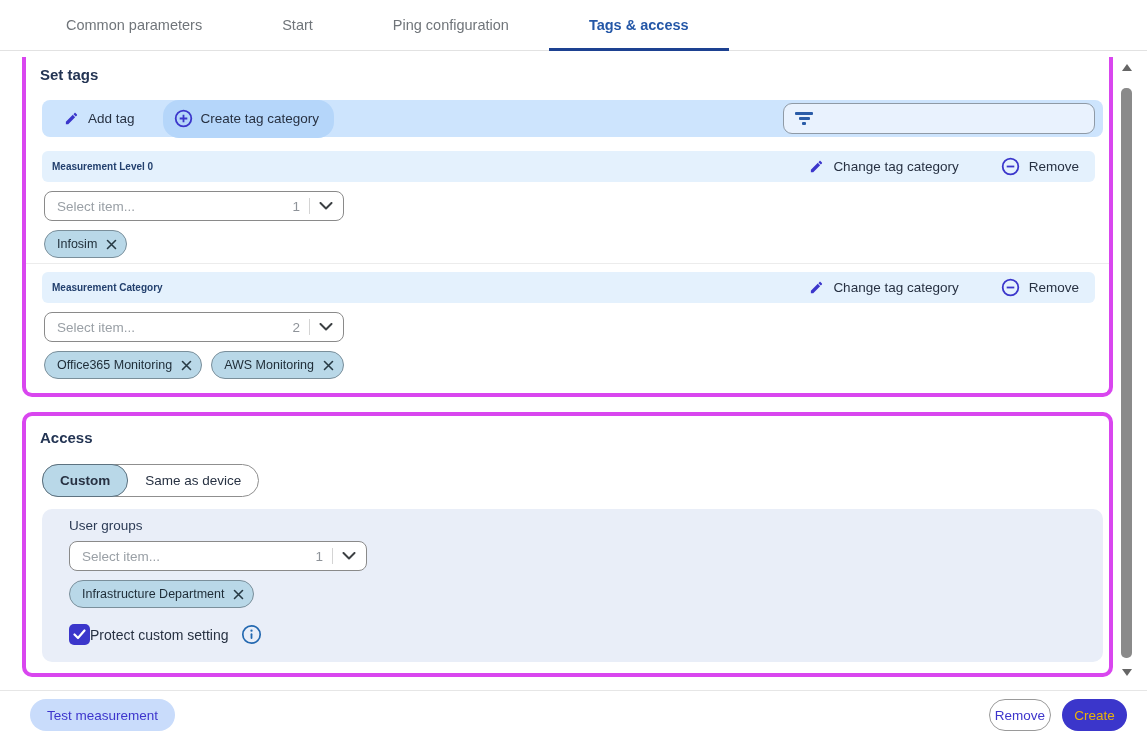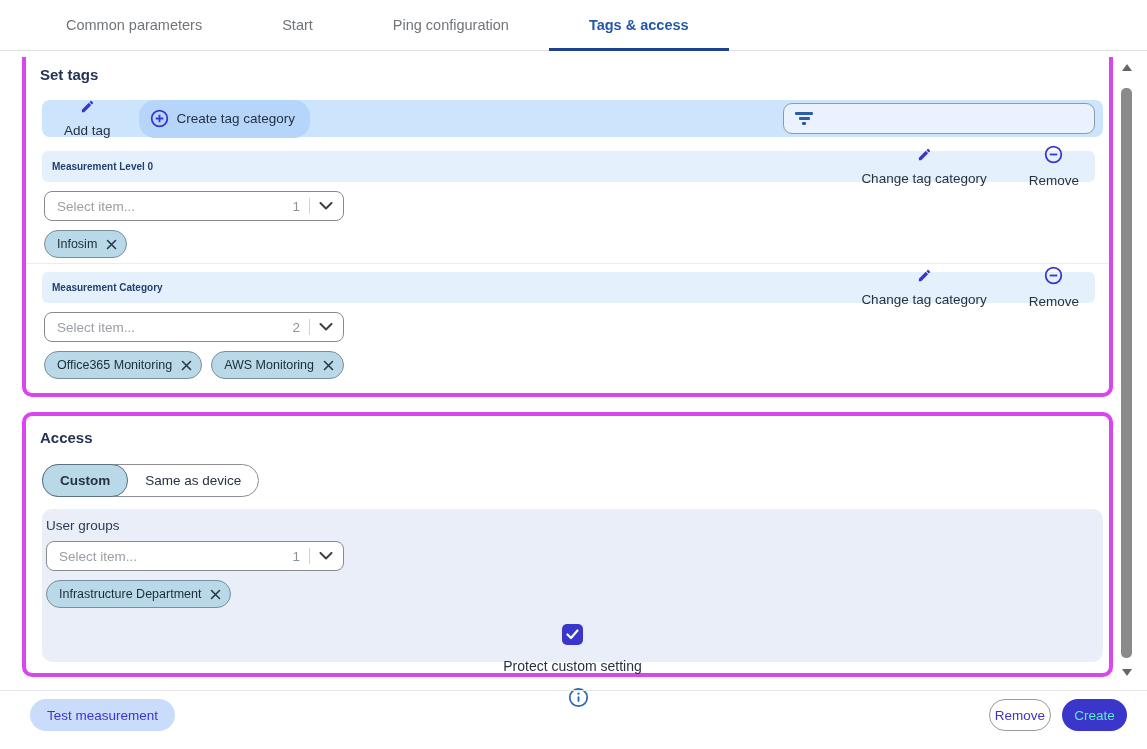--- a/index.html
+++ b/index.html
@@ -19,21 +19,21 @@
   .card1{top:57px;height:340px;border-top:none;border-radius:0 0 10px 10px;}
   .card2{top:412px;height:265px;border-radius:10px;}
   .card-title{position:absolute;left:14px;font-size:15px;font-weight:bold;color:#233453;}
   .card1 .card-title{top:9px;}
   .card2 .card-title{top:13px;}
 
   
   .toolbar{position:absolute;left:16px;top:43px;width:1061px;height:37px;background:#cde4fd;
            border-radius:8px;display:flex;align-items:center;}
   .icon-btn{display:flex;align-items:center;gap:9px;background:none;border:none;cursor:pointer;
-            font-family:inherit;font-size:13.5px;color:#273142;padding:0;flex-direction:column;}
+            font-family:inherit;font-size:13.5px;color:#273142;padding:0;}
   .add-tag{margin-left:22px;}
   .pill-btn{margin-left:28px;display:flex;align-items:center;gap:8px;background:#b5d6fa;border:none;
             border-radius:16px;height:38px;padding:0 15px 0 11px;cursor:pointer;
             font-family:inherit;font-size:13.5px;color:#273142;}
   .filter-box{margin-left:auto;margin-right:8px;width:300px;height:29px;background:#e9f2fe;
               border:1px solid #8f9aa6;border-radius:9px;display:flex;align-items:center;padding-left:10px;}
   .filter-ic{display:flex;flex-direction:column;align-items:center;gap:2.5px;width:20px;}
   .filter-ic i{display:block;height:2.5px;background:#2a5ca8;border-radius:1px;}
   .filter-ic i:nth-child(1){width:18px;}
   .filter-ic i:nth-child(2){width:11px;}
@@ -63,37 +63,37 @@
         border-radius:14px;padding:0 9px 0 12px;font-size:12.5px;color:#1e2c37;}
   .chip .x{display:inline-flex;margin-left:9px;cursor:pointer;}
 
   
   .segmented{position:absolute;left:16px;top:48px;display:inline-flex;align-items:stretch;height:33px;
              border:1px solid #8f8f8f;border-radius:17px;background:#fff;box-sizing:border-box;}
   .seg{display:flex;align-items:center;padding:0 17px;font-size:13.5px;color:#273142;cursor:pointer;}
   .seg.selected{background:#b9d8e8;border:1px solid #5d7280;border-radius:16px;margin:-1px 0 -1px -1px;
                 font-weight:bold;}
   .panel{position:absolute;left:16px;top:93px;width:1061px;height:153px;background:#e9eef8;
-         border-radius:10px;box-sizing:border-box;padding:9px 4px;}
+         border-radius:10px;box-sizing:border-box;padding:9px 27px;}
   .panel-label{font-size:13.5px;color:#2b3a55;}
   .panel .select{margin:8px 0 0 0;width:298px;}
   .panel .chips{margin:9px 0 0 0;}
-  .check-row{margin-top:16px;display:flex;align-items:center;gap:13px;flex-direction:column;}
+  .check-row{margin-top:16px;display:flex;align-items:center;gap:0;}
   .checkbox{width:21px;height:21px;background:#3b36cb;border-radius:5px;display:flex;
             align-items:center;justify-content:center;cursor:pointer;}
   .check-label{font-size:14px;color:#273142;}
   .info{margin-left:12px;display:flex;cursor:pointer;}
 
   
   .footer-divider{position:absolute;left:0;right:0;top:690px;height:1px;background:#e6e6e6;}
   .btn{position:absolute;top:699px;height:32px;border-radius:16px;font-family:inherit;font-size:13.5px;
        display:flex;align-items:center;justify-content:center;cursor:pointer;box-sizing:border-box;}
   .btn-test{left:30px;padding:0 17px;background:#c9dcfb;border:none;color:#3d35cc;}
   .btn-cancel{right:96px;width:62px;background:#fff;border:1px solid #9a9a9a;color:#3d35cc;}
-  .btn-create{right:20px;width:65px;background:#3b36cb;border:none;color:#5eead4;}
+  .btn-create{right:20px;width:65px;background:#3b36cb;border:none;color:#eab308;}
 
   
   .scrollbar{position:absolute;right:13px;top:58px;width:14px;height:624px;}
   .sb-up{position:absolute;top:6px;left:2px;width:0;height:0;border-left:5px solid transparent;
          border-right:5px solid transparent;border-bottom:7px solid #666;cursor:pointer;}
   .sb-down{position:absolute;bottom:6px;left:2px;width:0;height:0;border-left:5px solid transparent;
            border-right:5px solid transparent;border-top:7px solid #666;cursor:pointer;}
   .sb-thumb{position:absolute;top:30px;bottom:24px;left:1px;width:11px;background:#8a8a8a;
             border-radius:5px;cursor:pointer;}
 

